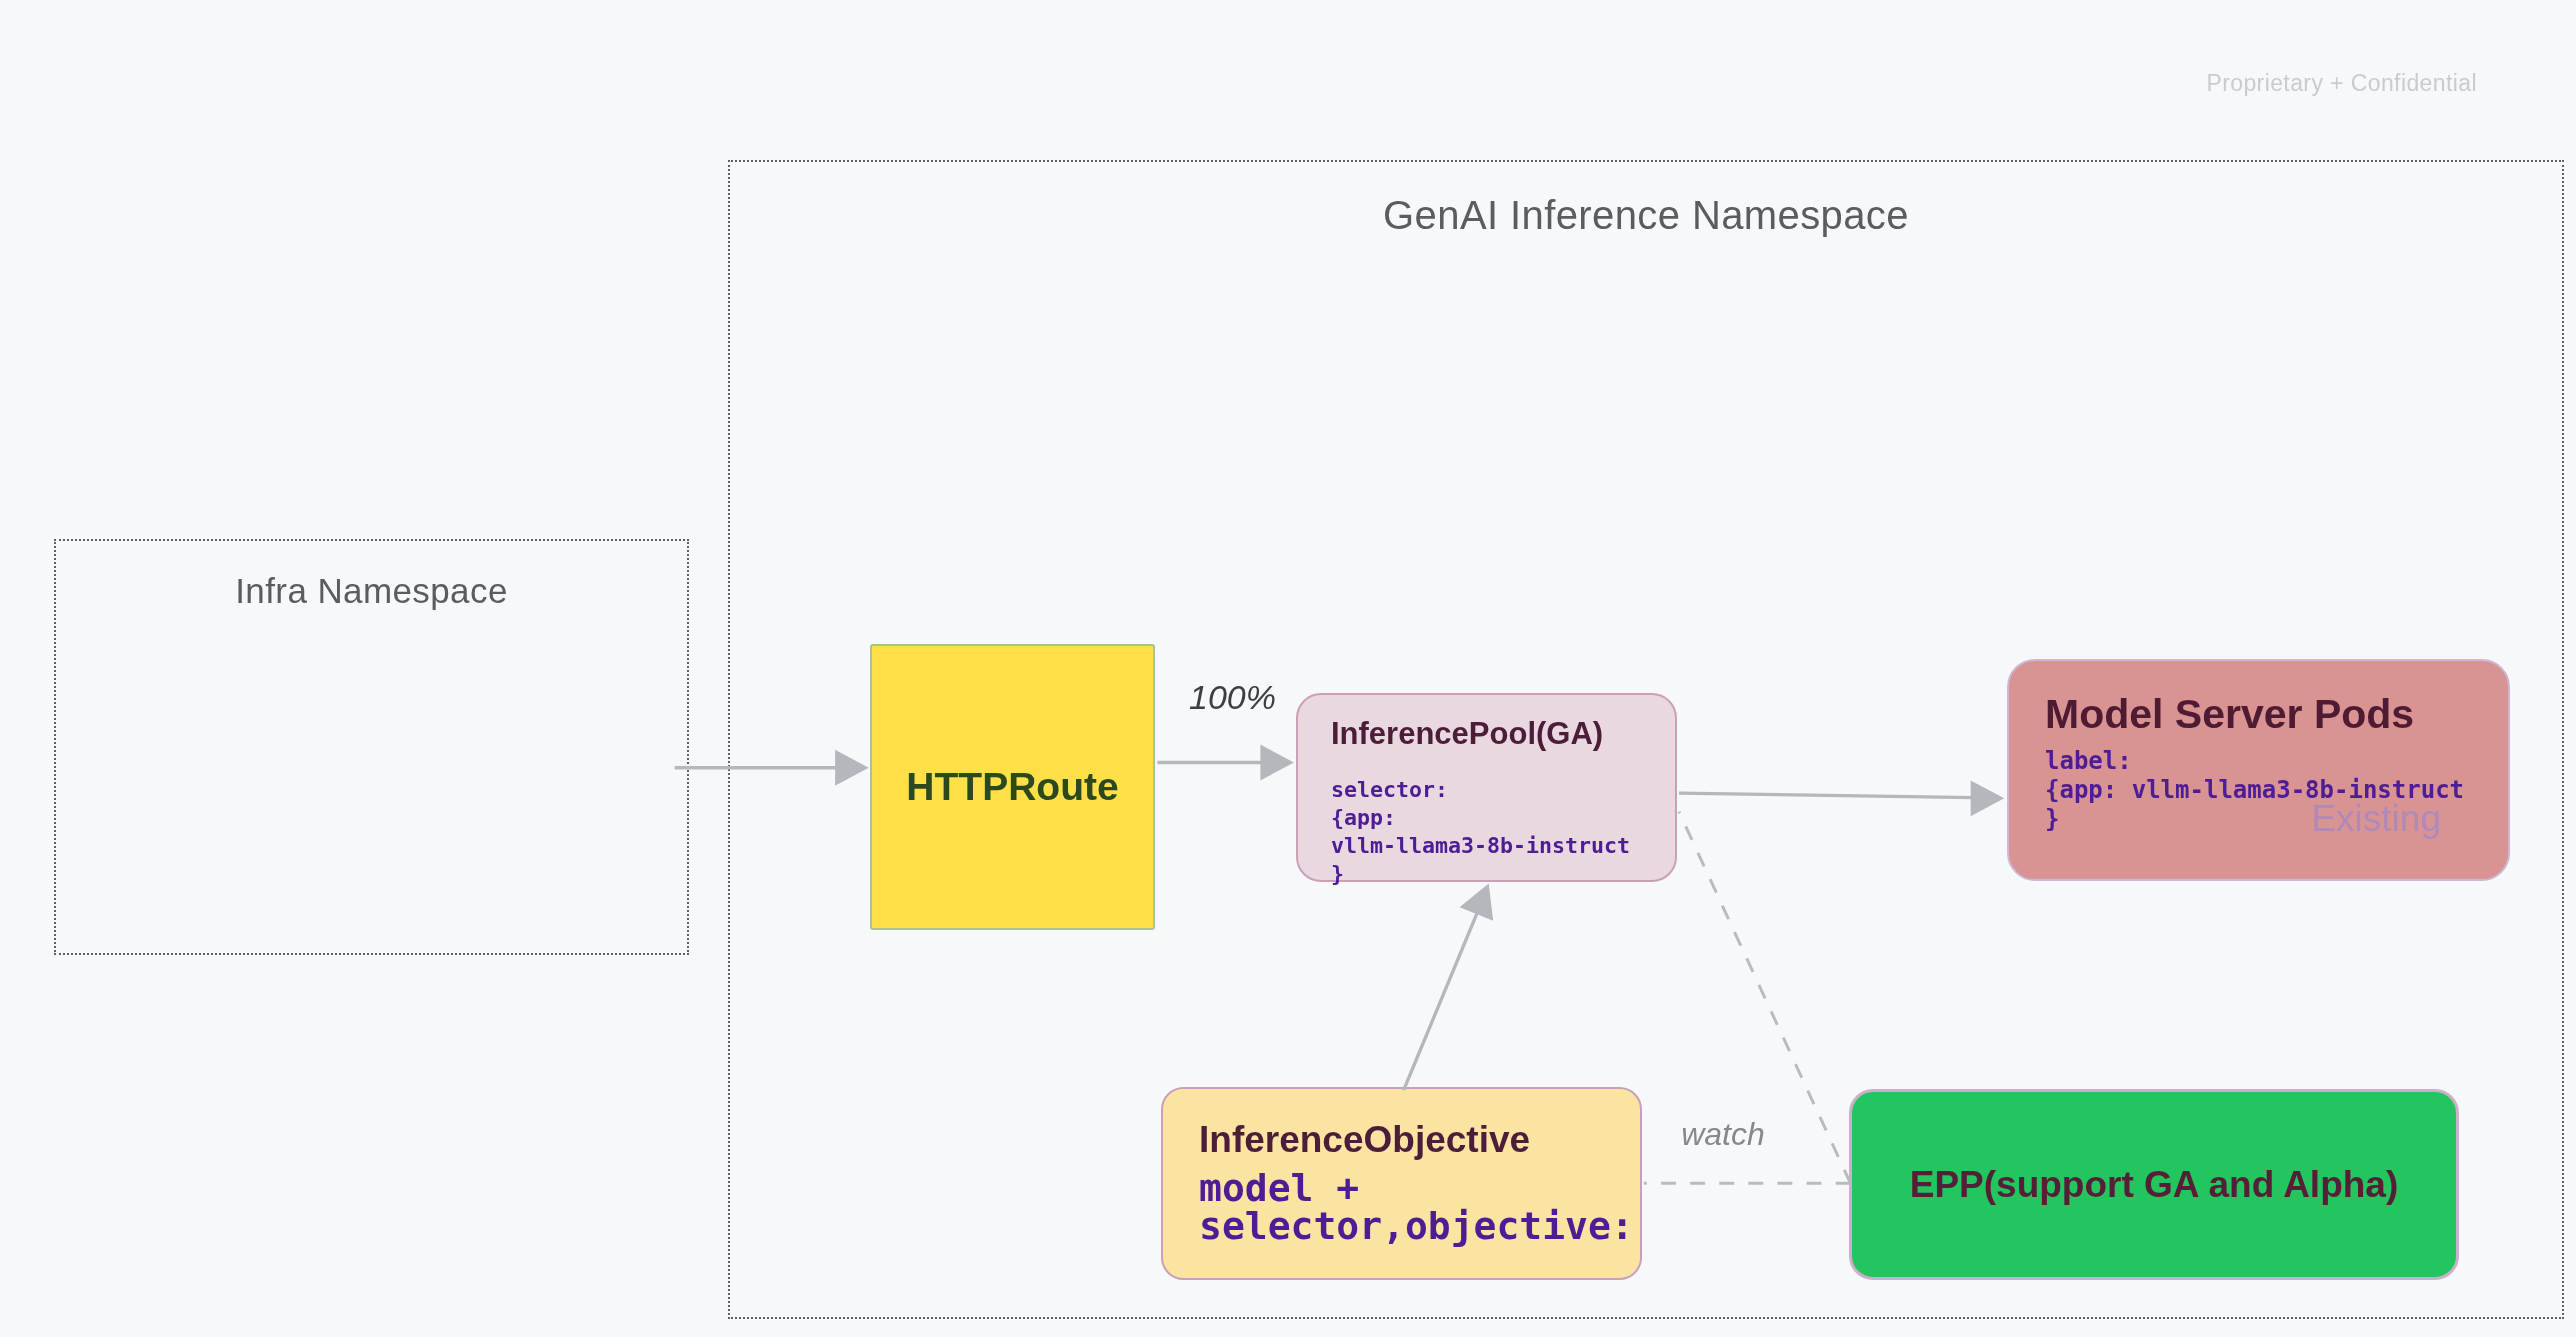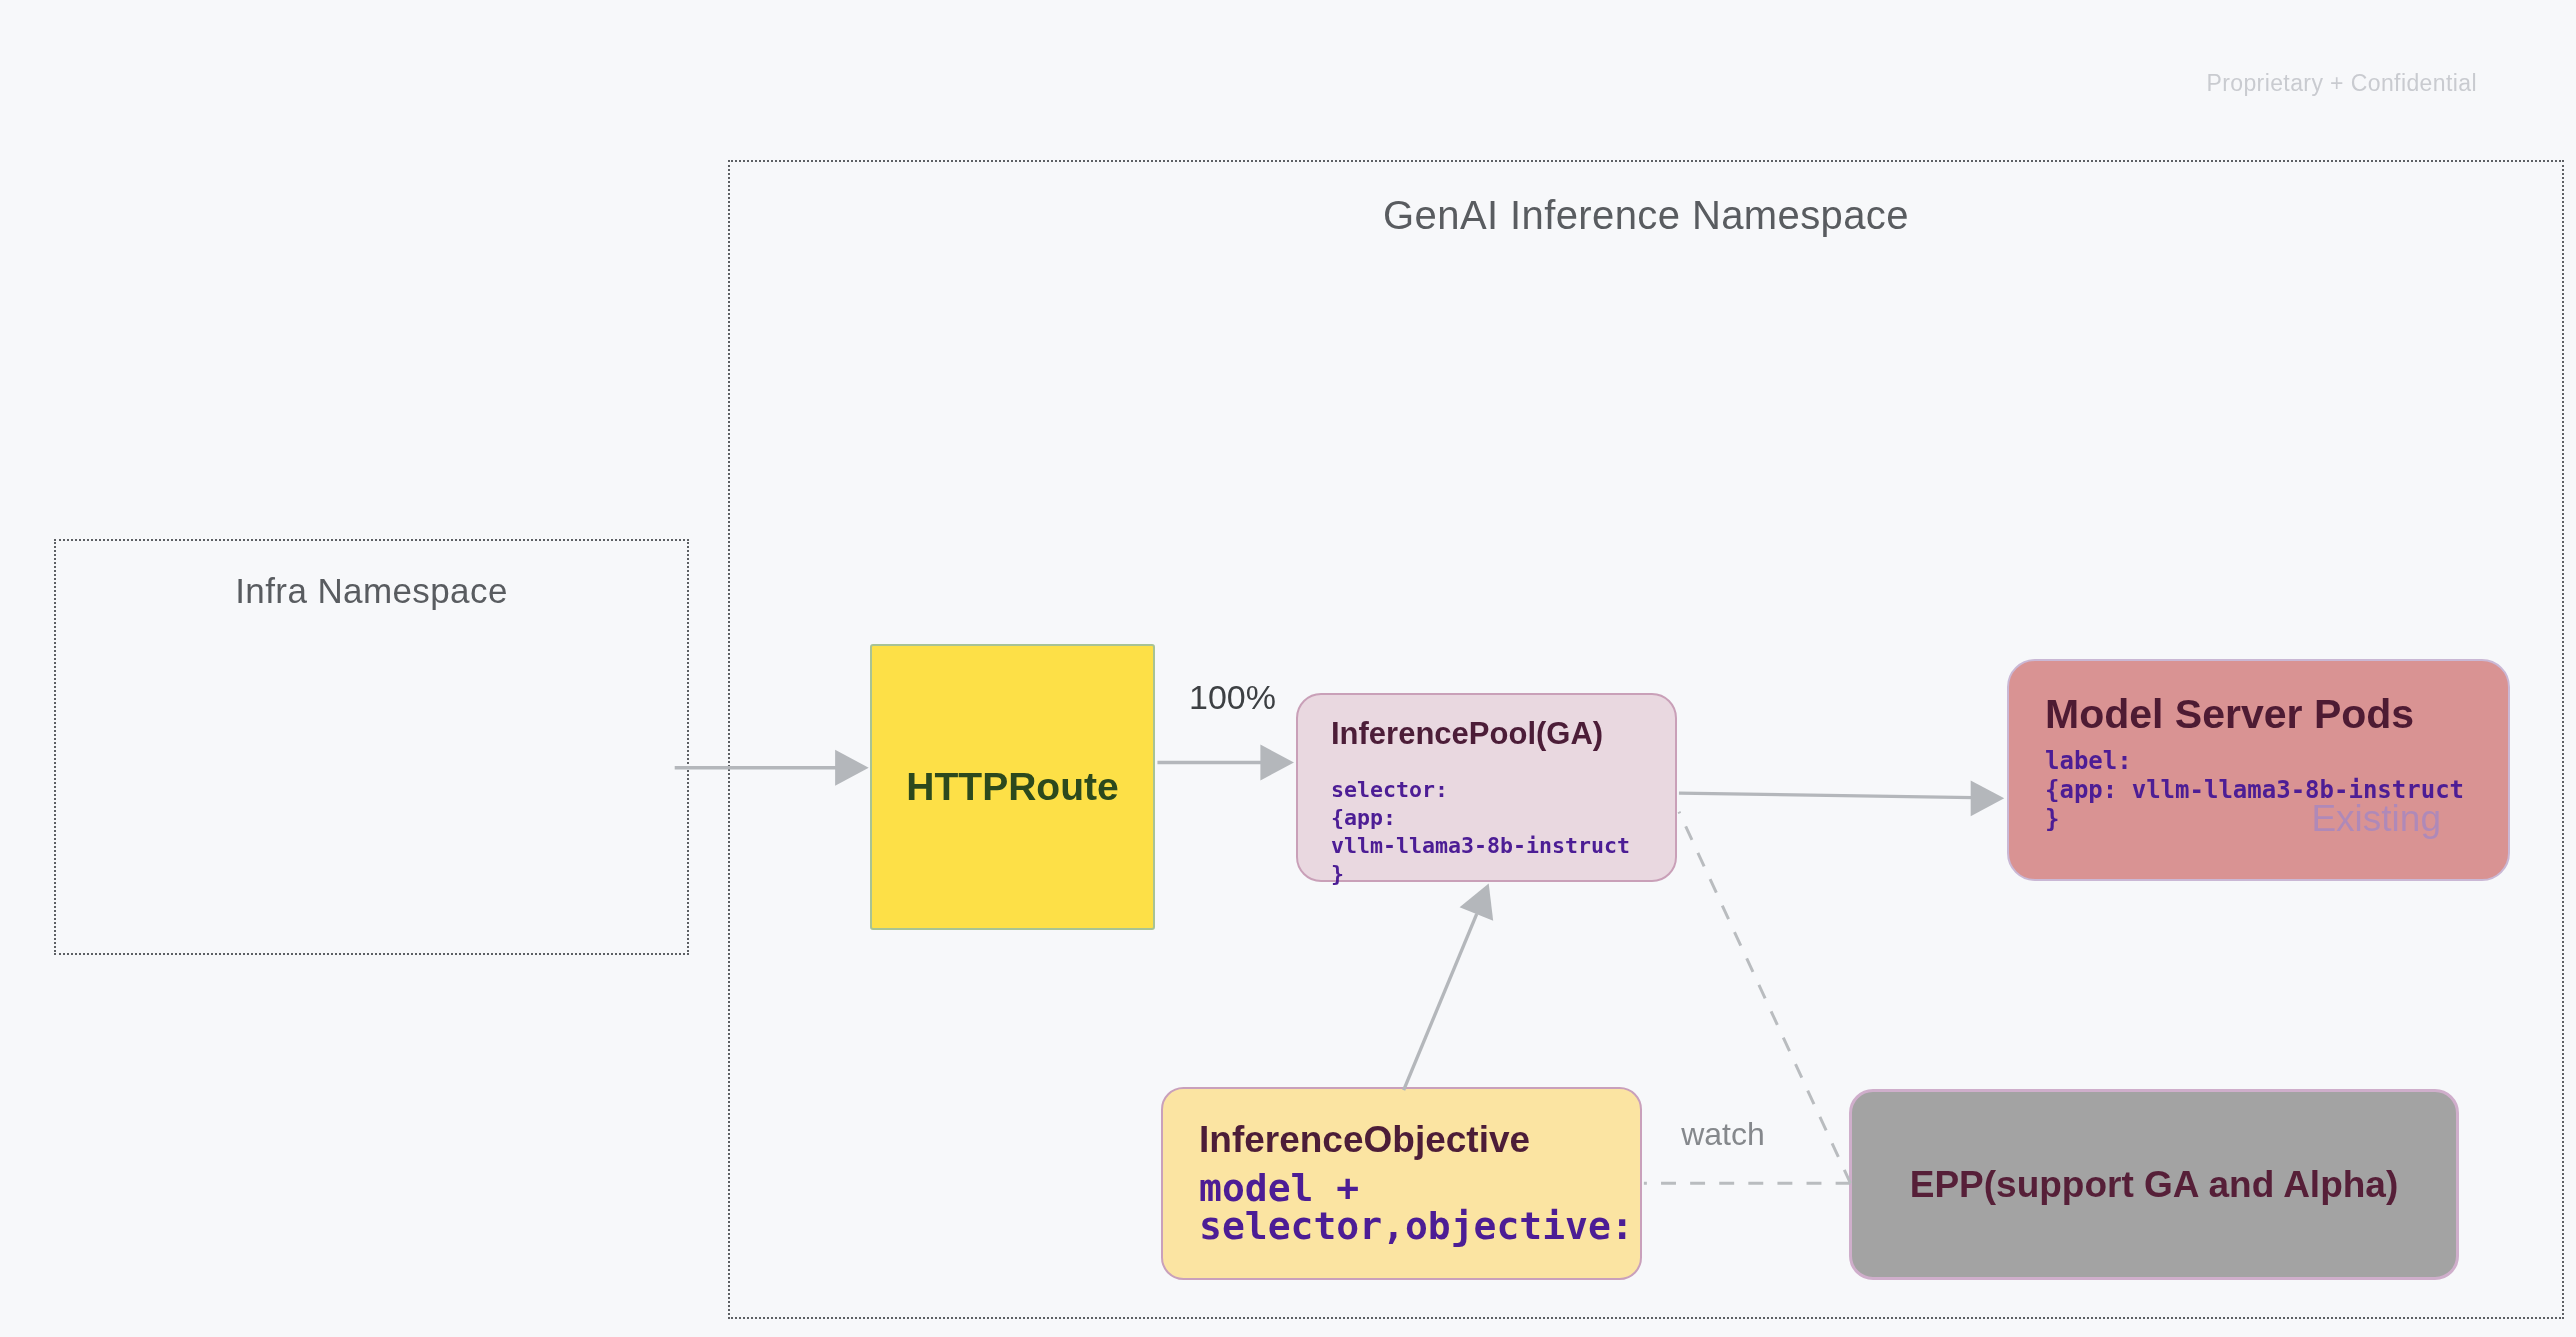--- a/index.html
+++ b/index.html
@@ -177,36 +177,37 @@
   .node-objective .code {
     font-size: 38px;
     line-height: 38px;
   }
 
   .node-epp {
     left: 1849px;
     top: 1089px;
     width: 610px;
     height: 191px;
-    background: #a3a3a3;
+    background: #22c55e;
     border: 3px solid #cfaecb;
     border-radius: 24px;
     display: flex;
     align-items: center;
     justify-content: center;
   }
   .epp-label {
     font-size: 37px;
     font-weight: bold;
     color: #561f38;
   }
 
   .edge-label {
     position: absolute;
     z-index: 4;
+    font-style: italic;
   }
   .label-pct {
     left: 1189px;
     top: 678px;
     width: 78px;
     text-align: center;
     font-size: 34px;
     color: #3d4043;
   }
   .label-watch {

